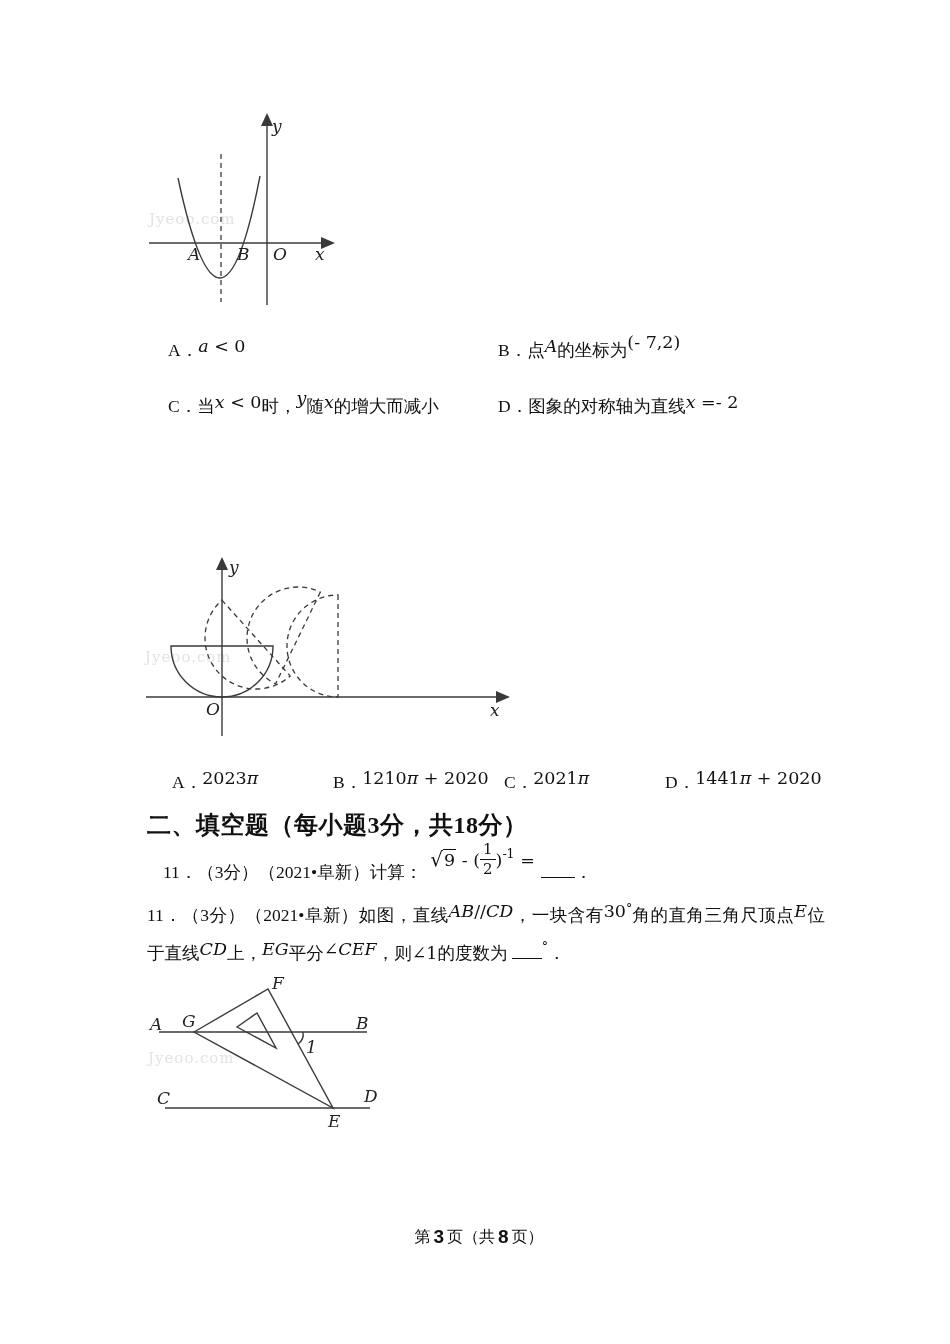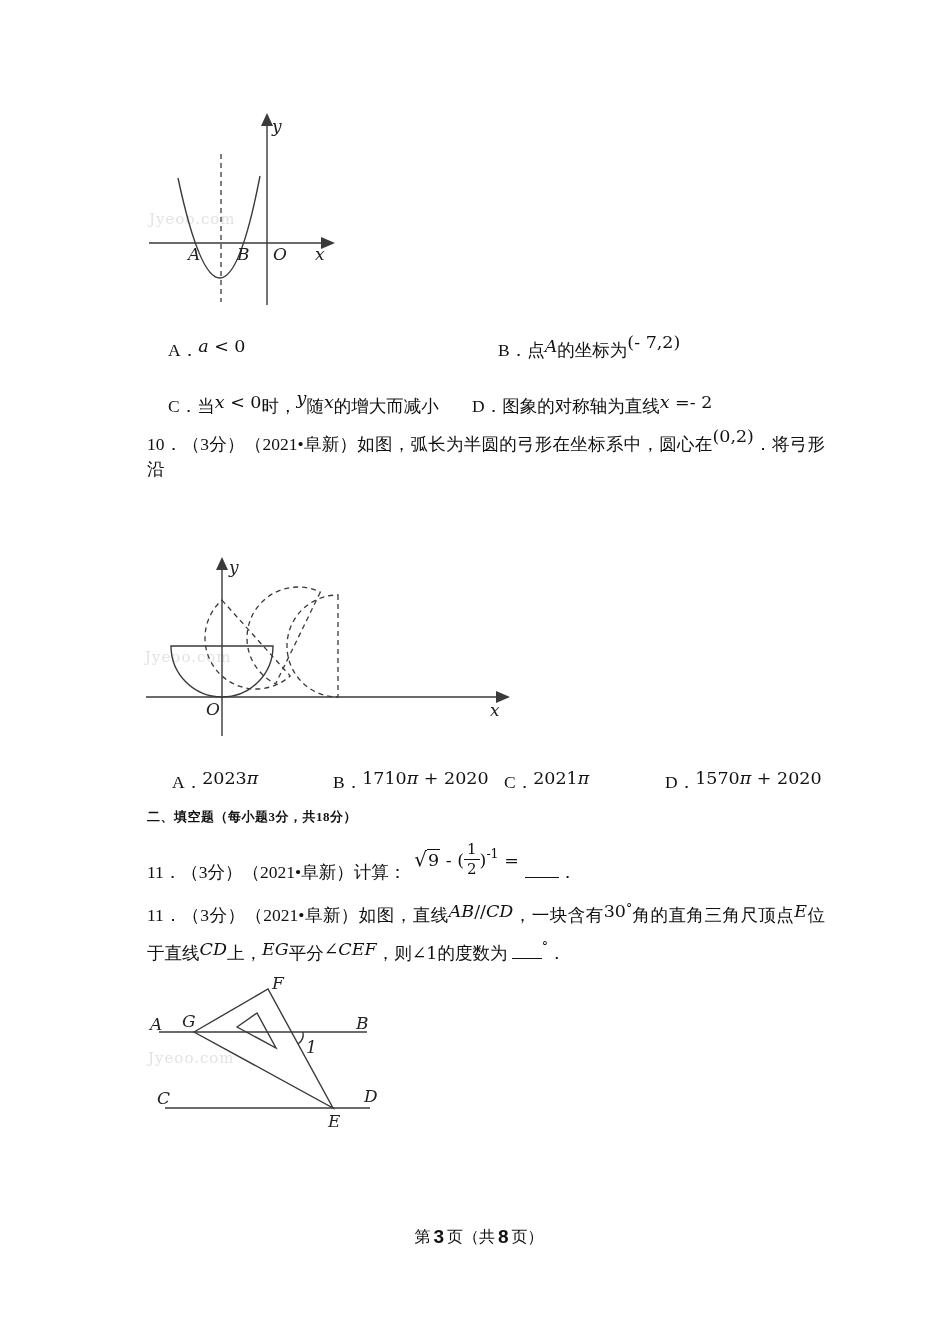--- a/index.html
+++ b/index.html
@@ -3,33 +3,33 @@
 <meta charset="utf-8">
 <style>
   html,body{margin:0;padding:0;background:#ffffff;}
   .page{
     position:relative;width:950px;height:1344px;background:#ffffff;
     font-family:"Liberation Serif","DejaVu Serif",serif;color:#111;
     font-size:17.5px;line-height:1.45;overflow:hidden;
   }
   .txt{position:absolute;white-space:nowrap;text-align:right;}
   .fill{white-space:normal;text-align:justify;text-align-last:justify;}
-  .heading{font-weight:bold;font-size:13px;letter-spacing:0.5px;}
+  .heading{font-weight:bold;font-size:24px;letter-spacing:0.5px;}
   span.cn{}
   span.m{font-style:italic;font-family:"DejaVu Serif",serif;}
   span.r{font-family:"DejaVu Serif",serif;}
   span.hi{position:relative;top:-4px;}
   span.hi2{position:relative;top:-8px;}
   span.sup{position:relative;top:-8px;font-size:12.5px;font-family:"DejaVu Serif",serif;}
   span.blank{display:inline-block;border-bottom:1.4px solid #111;height:15px;}
   .w34{width:34px;} .w30{width:30px;}
   span.paren{font-size:25px;font-family:"DejaVu Serif",serif;position:relative;top:-3px;}
   span.gapw{display:inline-block;width:26px;}
   .q11row{position:absolute;left:147px;top:838px;height:56px;white-space:nowrap;}
-  .q11shift{position:relative;top:18px;}
+  .q11shift{position:relative;top:18px;margin-left:16px;}
   .formula{display:inline-block;position:relative;top:6px;margin-left:8px;font-family:"DejaVu Serif",serif;}
   .rad{font-size:20px;}
   .radbar{border-top:1.4px solid #111;padding:0 1px;}
   .frac{display:inline-block;vertical-align:middle;text-align:center;line-height:1;position:relative;top:-2px;}
   .fnum{display:block;font-size:15px;padding:0 3px 2px 3px;}
   .fden{display:block;font-size:15px;border-top:1.3px solid #111;padding:2px 3px 0 3px;}
   .footer{position:absolute;left:4px;width:100%;text-align:center;font-size:16px;}
   .footer .pgnum{font-weight:bold;font-family:"Liberation Sans","DejaVu Sans",sans-serif;font-size:19px;padding:0 3px;position:relative;top:1px;}
   svg.fig{position:absolute;overflow:visible;}
   svg.fig text{font-family:"DejaVu Serif",serif;font-style:italic;font-size:17px;fill:#222;}
@@ -54,23 +54,22 @@
     <text x="43" y="148">A</text>
     <text x="92" y="148">B</text>
     <text x="128" y="148">O</text>
     <text x="170" y="148">x</text>
     <text x="127" y="20">y</text>
   </svg>
 
   <div class="txt" style="left:168px;top:338px"><span class="cn">A．</span><span class="m hi">a</span><span class="r hi"> &lt; 0</span></div>
   <div class="txt" style="left:498px;top:338px"><span class="cn">B．</span><span class="cn">点</span><span class="m hi">A</span><span class="cn">的坐标为</span><span class="r hi2">(- 7,2)</span></div>
   <div class="txt" style="left:168px;top:394px"><span class="cn">C．</span><span class="cn">当</span><span class="m hi">x</span><span class="r hi"> &lt; 0</span><span class="cn">时，</span><span class="m hi2">y</span><span class="cn">随</span><span class="m hi">x</span><span class="cn">的增大而减小</span></div>
-  <div class="txt" style="left:472px;top:394px"><span class="cn">D．</span><span class="cn">图象的对称轴为直线</span><span class="m hi">x</span><span class="r hi"> =- 2</span></div>
+  <div class="txt" style="left:498px;top:394px"><span class="cn">D．</span><span class="cn">图象的对称轴为直线</span><span class="m hi">x</span><span class="r hi"> =- 2</span></div>
 
-  <div class="txt fill" style="left:147px;top:432px;width:678px"><span class="cn">10．（3分）（2021•阜新）如图，弧长为半圆的弓形在坐标系中，圆心在</span><span class="r hi2">(0,2)</span><span class="cn">．将弓形沿</span></div>
 
   <svg class="fig" style="left:140px;top:556px" width="380" height="190" viewBox="0 0 380 190">
     <text class="wm" x="5" y="106">Jyeoo.com</text>
     <line class="ln" x1="6" y1="141" x2="358" y2="141"></line>
     <polygon class="ah" points="356,135 370,141 356,147"></polygon>
     <line class="ln" x1="82" y1="12" x2="82" y2="180"></line>
     <polygon class="ah" points="76,14 82,1 88,14"></polygon>
     <path class="ln" d="M31 90 H133 A51 51 0 0 1 31 90 Z"></path>
     <g>
       <path class="dash" d="M31 90 H133 A51 51 0 0 1 31 90 Z" transform="translate(34 -8) rotate(48 82 90)"></path>
@@ -80,23 +79,23 @@
     </g>
     <g>
       <path class="dash" d="M31 90 H133 A51 51 0 0 1 31 90 Z" transform="translate(116 0) rotate(90 82 90)"></path>
     </g>
     <text x="66" y="159">O</text>
     <text x="350" y="160">x</text>
     <text x="89" y="17">y</text>
   </svg>
 
   <div class="txt" style="left:172px;top:770px"><span class="cn">A．</span><span class="r hi">2023</span><span class="m hi">π</span></div>
-  <div class="txt" style="left:333px;top:770px"><span class="cn">B．</span><span class="r hi">1710</span><span class="m hi">π</span><span class="r hi"> + 2020</span></div>
+  <div class="txt" style="left:333px;top:770px"><span class="cn">B．</span><span class="r hi">1210</span><span class="m hi">π</span><span class="r hi"> + 2020</span></div>
   <div class="txt" style="left:504px;top:770px"><span class="cn">C．</span><span class="r hi">2021</span><span class="m hi">π</span></div>
-  <div class="txt" style="left:665px;top:770px"><span class="cn">D．</span><span class="r hi">1570</span><span class="m hi">π</span><span class="r hi"> + 2020</span></div>
+  <div class="txt" style="left:665px;top:770px"><span class="cn">D．</span><span class="r hi">1441</span><span class="m hi">π</span><span class="r hi"> + 2020</span></div>
 
   <div class="txt heading" style="left:147px;top:808px">二、填空题（每小题3分，共18分）</div>
 
   <div class="q11row">
     <span class="q11shift"><span class="cn">11．（3分）（2021•阜新）计算：</span></span><span class="formula"><span class="rad">√</span><span class="radbar">9</span><span class="r"> - (</span><span class="frac"><span class="fnum">1</span><span class="fden">2</span></span><span class="r">)</span><span class="sup">-1</span><span class="r"> =</span></span><span class="q11shift" style="margin-left:6px"><span class="blank w34"></span><span class="cn">．</span></span>
   </div>
 
   <div class="txt fill" style="left:147px;top:903px;width:678px"><span class="cn">11．（3分）（2021•阜新）如图，直线</span><span class="m hi">AB</span><span class="r hi">//</span><span class="m hi">CD</span><span class="cn">，一块含有</span><span class="r hi">30</span><span class="sup">°</span><span class="cn">角的直角三角尺顶点</span><span class="m hi">E</span><span class="cn">位</span></div>
   <div class="txt" style="left:147px;top:941px"><span class="cn">于直线</span><span class="m hi">CD</span><span class="cn">上，</span><span class="m hi">EG</span><span class="cn">平分</span><span class="r hi">∠</span><span class="m hi">CEF</span><span class="cn">，则</span><span class="r">∠1</span><span class="cn">的度数为 </span><span class="blank w30"></span><span class="sup">°</span><span class="cn">．</span></div>
 

